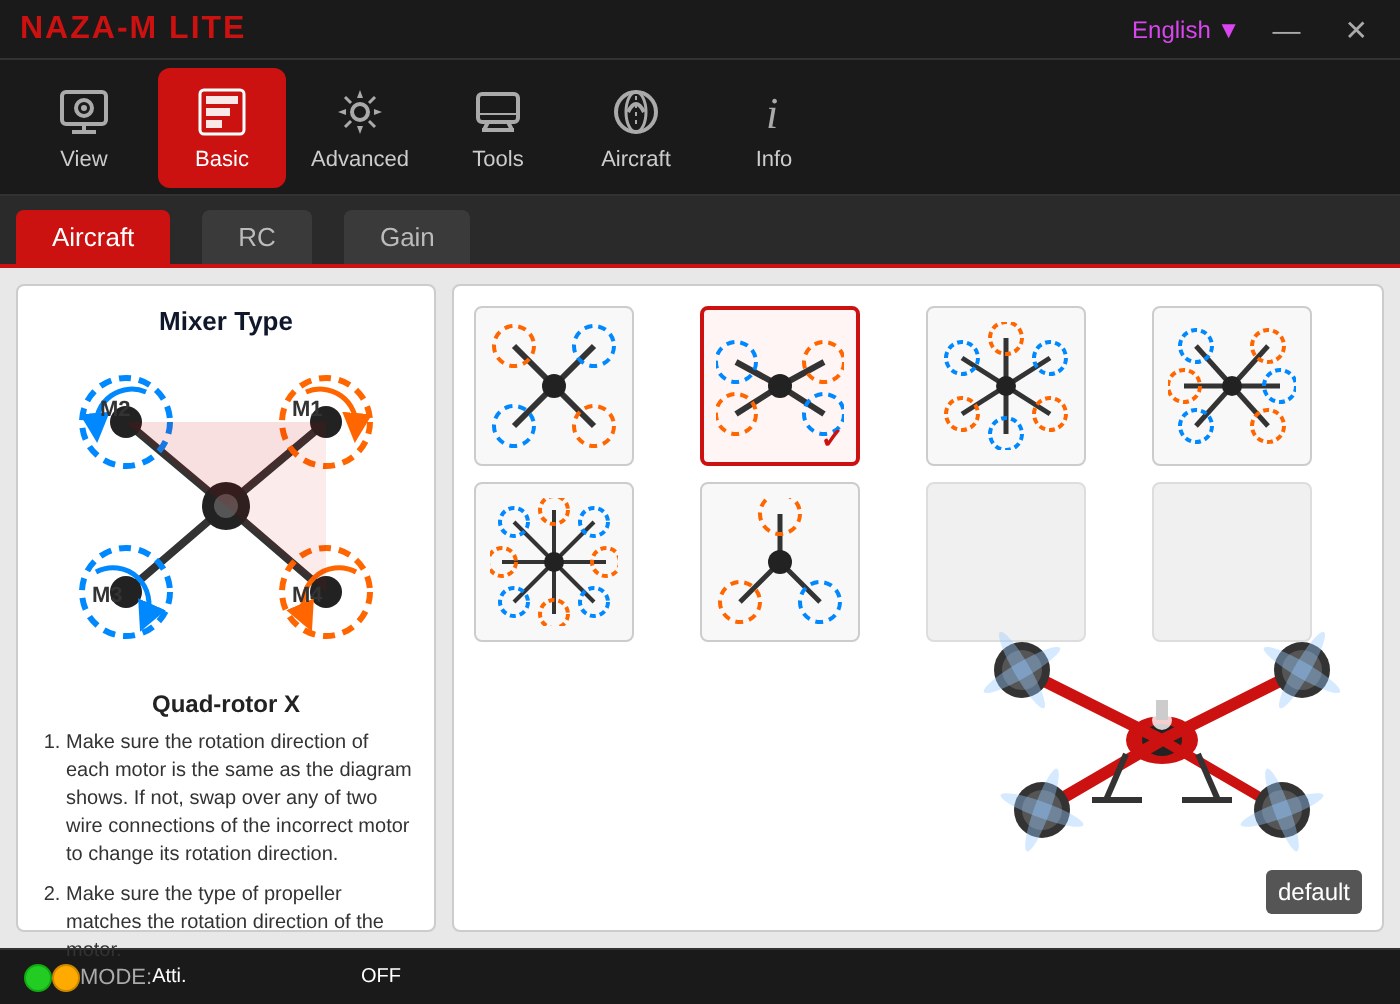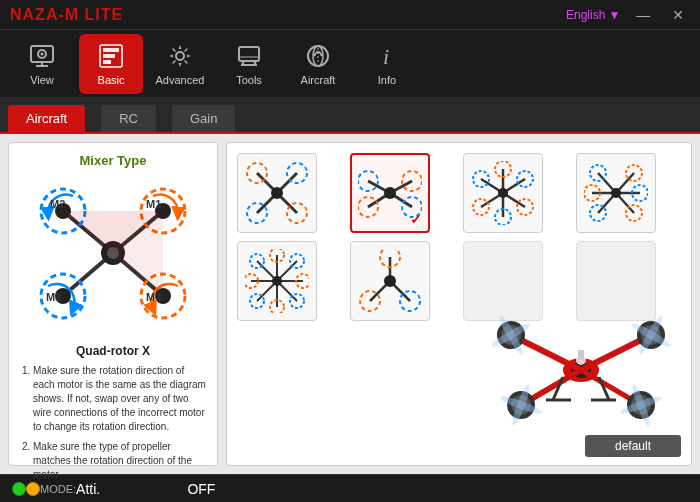--- a/index.html
+++ b/index.html
@@ -126,21 +126,21 @@
       border-radius: 4px;
       width: 210px;
       padding: 10px;
       display: flex;
       flex-direction: column;
     }
     .mixer-title {
       text-align: center;
       font-size: 13px;
       font-weight: bold;
-      color: #4d7c0f;
+      color: #0f172a;
       margin-bottom: 8px;
     }
     .drone-diagram {
       width: 170px;
       height: 160px;
       margin: 0 auto;
       position: relative;
     }
     .quad-label {
       text-align: center;
@@ -209,21 +209,21 @@
       width: 200px;
       height: 130px;
     }
     .default-btn {
       position: absolute;
       bottom: 8px;
       right: 10px;
       background: #555;
       color: #fff;
       border: none;
-      padding: 4px 30px;
+      padding: 4px 6px;
       font-size: 12px;
       border-radius: 3px;
       cursor: pointer;
     }
 
     
     #statusbar {
       background: #1a1a1a;
       height: 28px;
       display: flex;
@@ -238,21 +238,21 @@
       background: #22cc22;
       border: 1px solid #11aa11;
     }
     .status-led.yellow { background: #ffaa00; border-color: #cc8800; }
     .status-text {
       color: #aaa;
       font-size: 11px;
     }
     .status-value {
       color: #fff;
-      font-size: 14px;
+      font-size: 10px;
     }
   </style>
 </head>
 <body>
 
 <div id="titlebar">
   <div class="title">
     <span>NAZA-M </span><span>LITE</span>
   </div>
   <div class="right">

